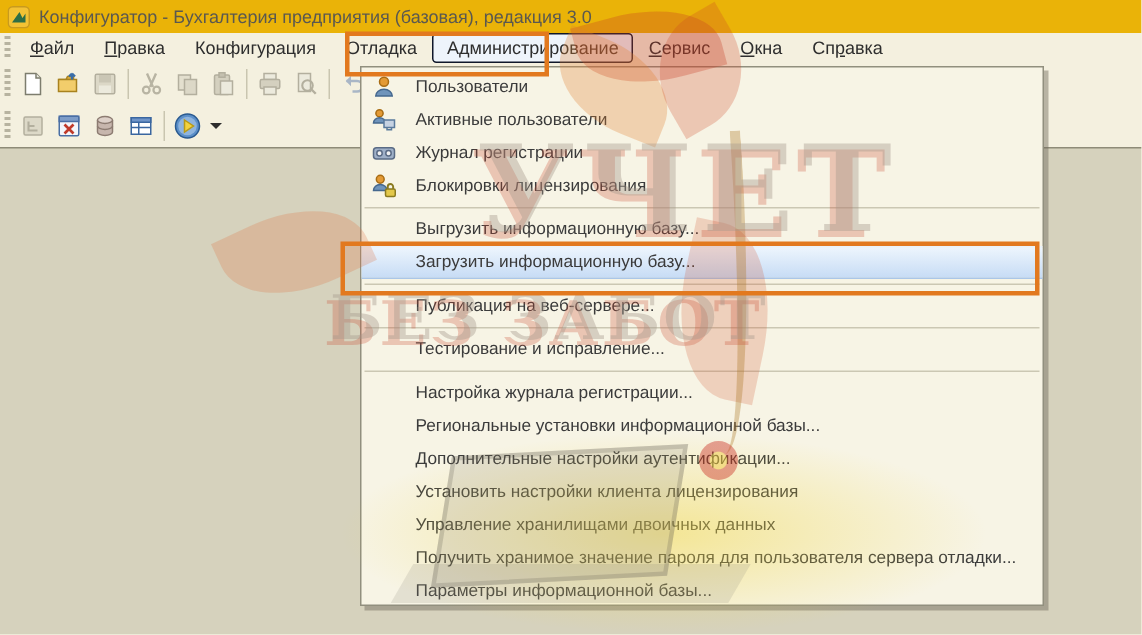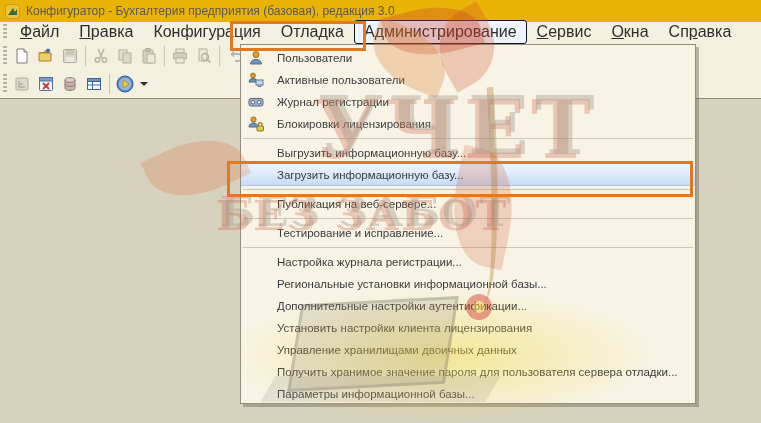--- a/index.html
+++ b/index.html
@@ -5,21 +5,21 @@
   html,body{margin:0;padding:0;}
   body{
     width:761px;height:423px;position:relative;overflow:hidden;
     font-family:"Liberation Sans",sans-serif;
     background:#f4f0df;
   }
   
   .titlebar{height:22px;display:flex;align-items:center;padding-left:5px;background:#eab308;color:#5a5850;font-size:12px;}
   .titlebar .app-icon{width:15px;height:15px;margin-right:6px;flex:0 0 auto;}
   
-  .menubar{height:20px;display:flex;align-items:center;font-size:16px;color:#2e2e2e;padding-left:2px;position:relative;}
+  .menubar{height:20px;display:flex;align-items:center;font-size:12px;color:#2e2e2e;padding-left:2px;position:relative;}
   .grip{width:4px;height:16px;margin:0 3px 0 1px;background:repeating-linear-gradient(to bottom,#b7b3a0 0 2px,rgba(0,0,0,0) 2px 4px);}
   .menubar .mi{padding:2px 9px;border:1px solid rgba(0,0,0,0);border-radius:3px;}
   .menubar .mi.active{background:#eef4fb;border:1px solid #0f172a;}
   .u{text-decoration:underline;}
   
   .tb-row{height:28px;display:flex;align-items:center;padding-left:2px;}
   .tb-row .grip{height:20px;}
   .tbtn{width:24px;height:24px;display:flex;align-items:center;justify-content:center;}
   .sep-v{width:1px;height:20px;background:#c9c5b0;margin:0 3px;}
   .caret{width:0;height:0;border-left:4px solid rgba(0,0,0,0);border-right:4px solid rgba(0,0,0,0);border-top:4px solid #2d2d2d;margin-left:3px;}

